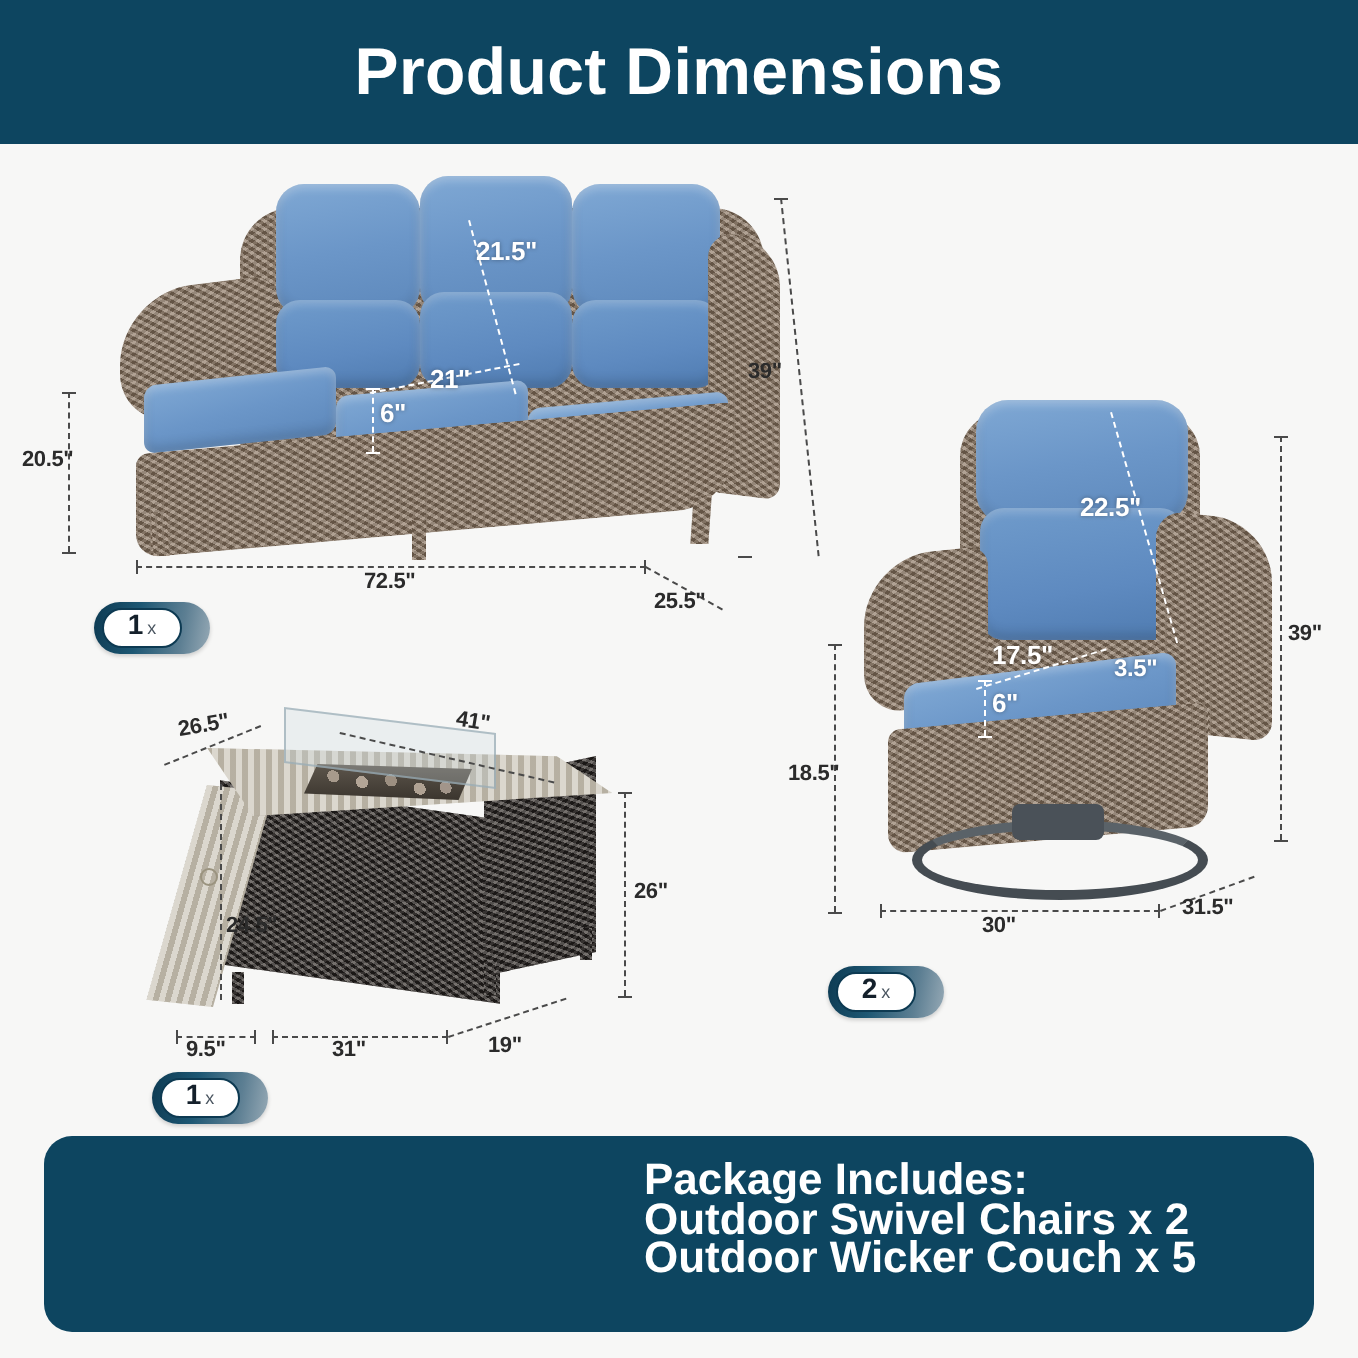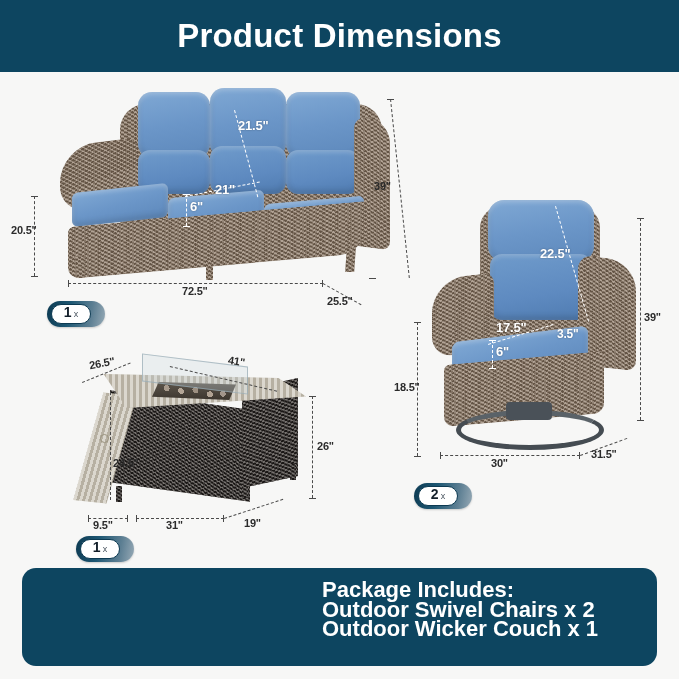--- a/index.html
+++ b/index.html
@@ -304,17 +304,17 @@
         <span class="x">x</span>
       </div>
     </div>
   </div>
 
   <div class="package">
 
     <div class="package-text">
       <div class="pl">Package Includes:</div>
       <div class="pl">Outdoor Swivel Chairs x 2</div>
-      <div class="pl">Outdoor Wicker Couch x 1</div>
+      <div class="pl">Outdoor Wicker Couch x 5</div>
     </div>
   </div>
 
 </div>
 
 </body></html>

